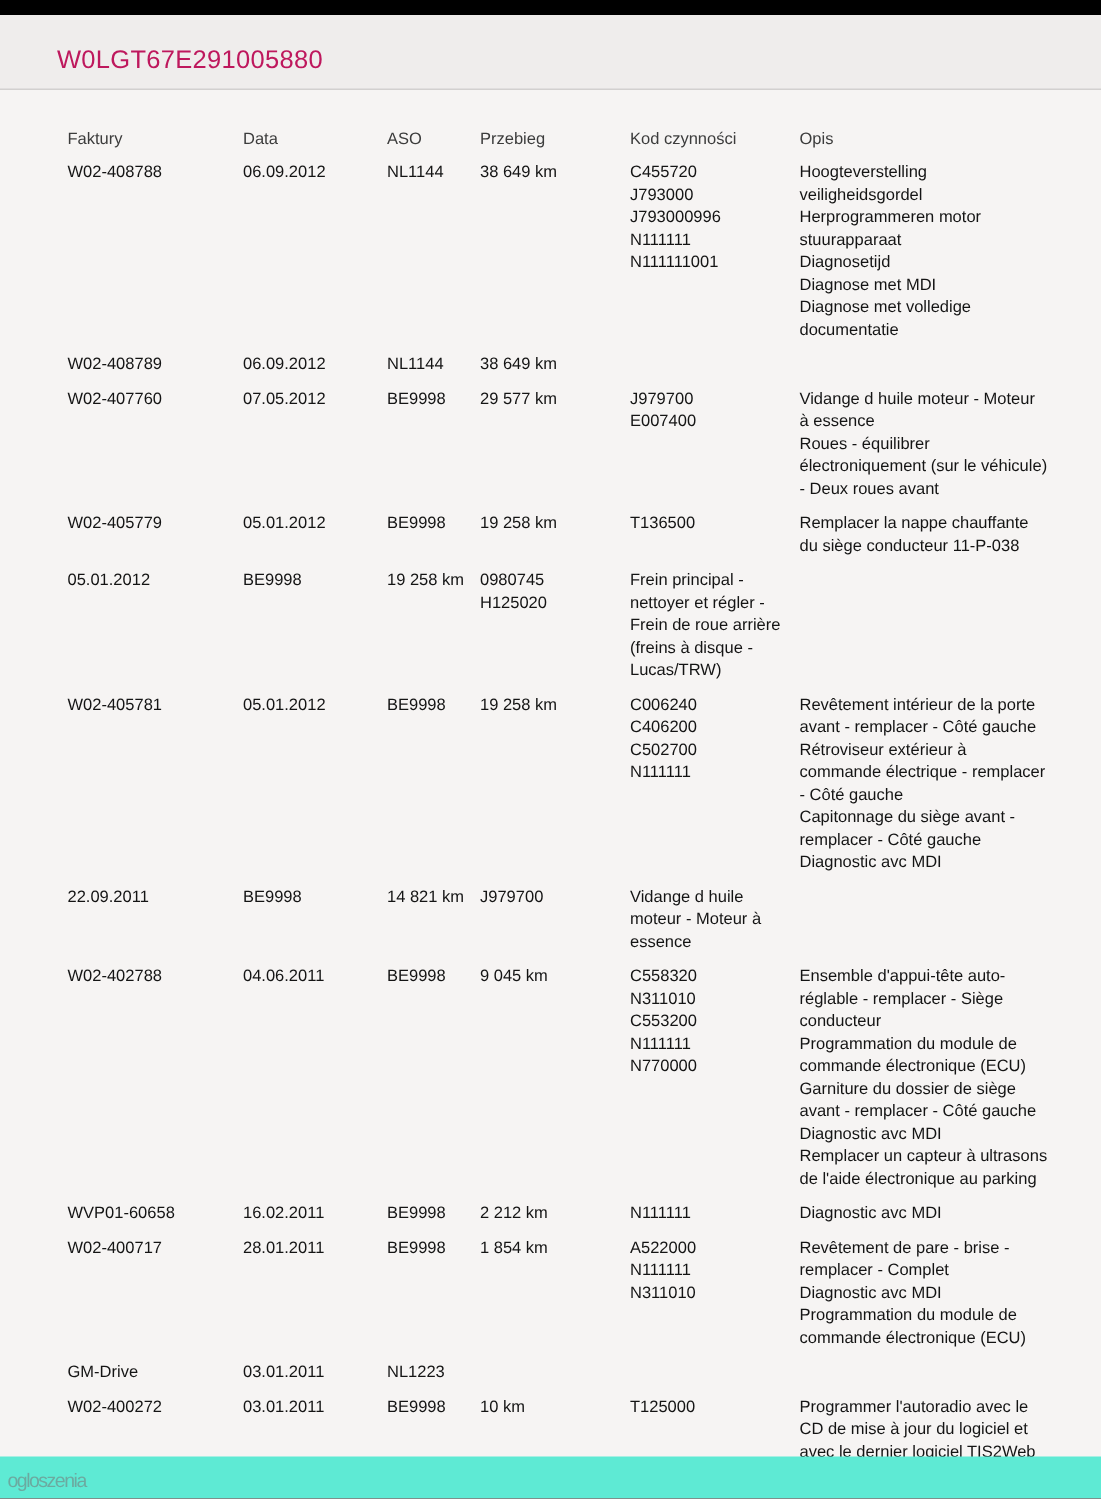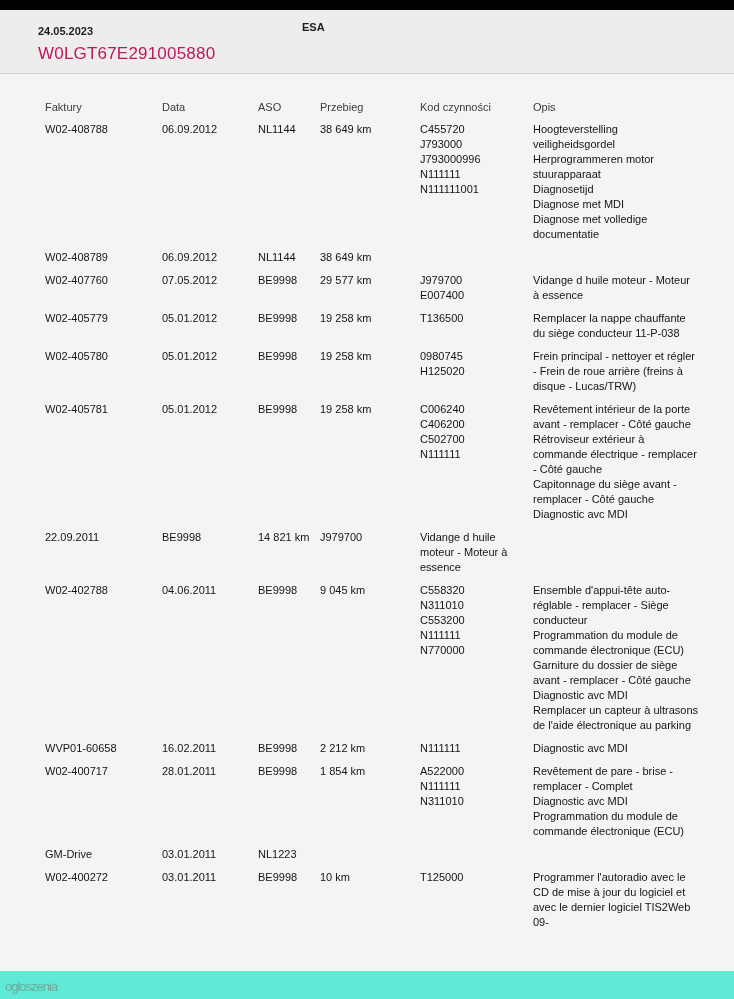--- a/index.html
+++ b/index.html
@@ -52,24 +52,20 @@
   }
 </style>
 </head>
 <body>
 
 <div class="page">
 
   <div class="topbar"></div>
 
   <div class="doc-header">
-    <div class="meta-row">
-      <span class="doc-date">24.05.2023</span>
-      <span class="doc-app">ESA</span>
-    </div>
     <div class="doc-vin">W0LGT67E291005880</div>
   </div>
 
   <div class="table-area">
     <div class="grid-row thead">
       <span class="cell">Faktury</span>
       <span class="cell">Data</span>
       <span class="cell">ASO</span>
       <span class="cell">Przebieg</span>
       <span class="cell">Kod czynności</span>
@@ -110,38 +106,38 @@
     <div class="cell">W02-407760</div>
     <div class="cell">07.05.2012</div>
     <div class="cell">BE9998</div>
     <div class="cell">29 577 km</div>
     <div class="cell">
             <div>J979700</div>
             <div>E007400</div>
           </div>
     <div class="cell">
             <div>Vidange d huile moteur - Moteur à essence</div>
+            <div>Roues - équilibrer électroniquement (sur le véhicule) - Deux roues avant</div>
           </div>
   </div>
 
   <div class="grid-row trow">
     <div class="cell">W02-405779</div>
     <div class="cell">05.01.2012</div>
     <div class="cell">BE9998</div>
     <div class="cell">19 258 km</div>
     <div class="cell">
             <div>T136500</div>
           </div>
     <div class="cell">
             <div>Remplacer la nappe chauffante du siège conducteur 11-P-038</div>
           </div>
   </div>
 
   <div class="grid-row trow">
-    <div class="cell">W02-405780</div>
     <div class="cell">05.01.2012</div>
     <div class="cell">BE9998</div>
     <div class="cell">19 258 km</div>
     <div class="cell">
             <div>0980745</div>
             <div>H125020</div>
           </div>
     <div class="cell">
             <div>Frein principal - nettoyer et régler - Frein de roue arrière (freins à disque - Lucas/TRW)</div>
           </div>

